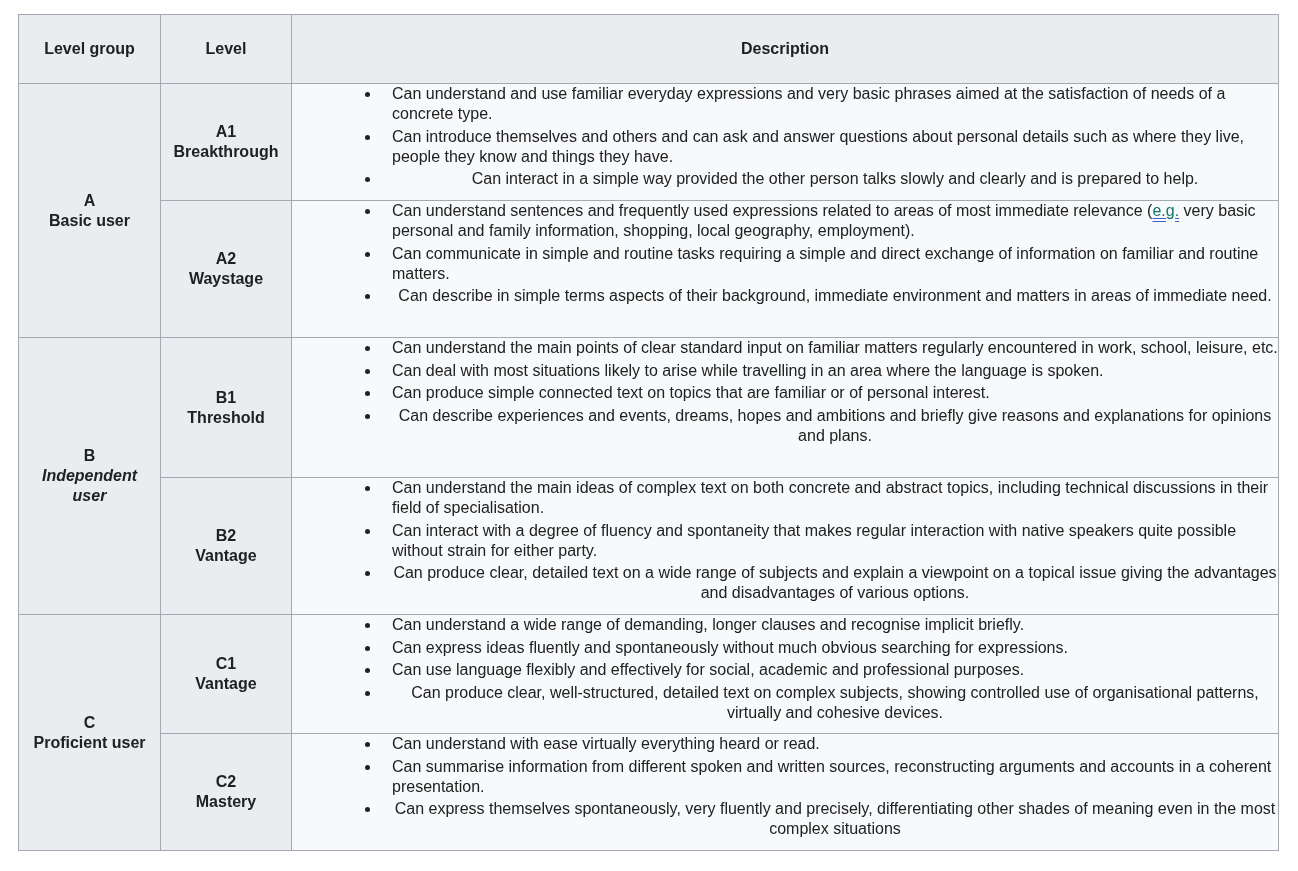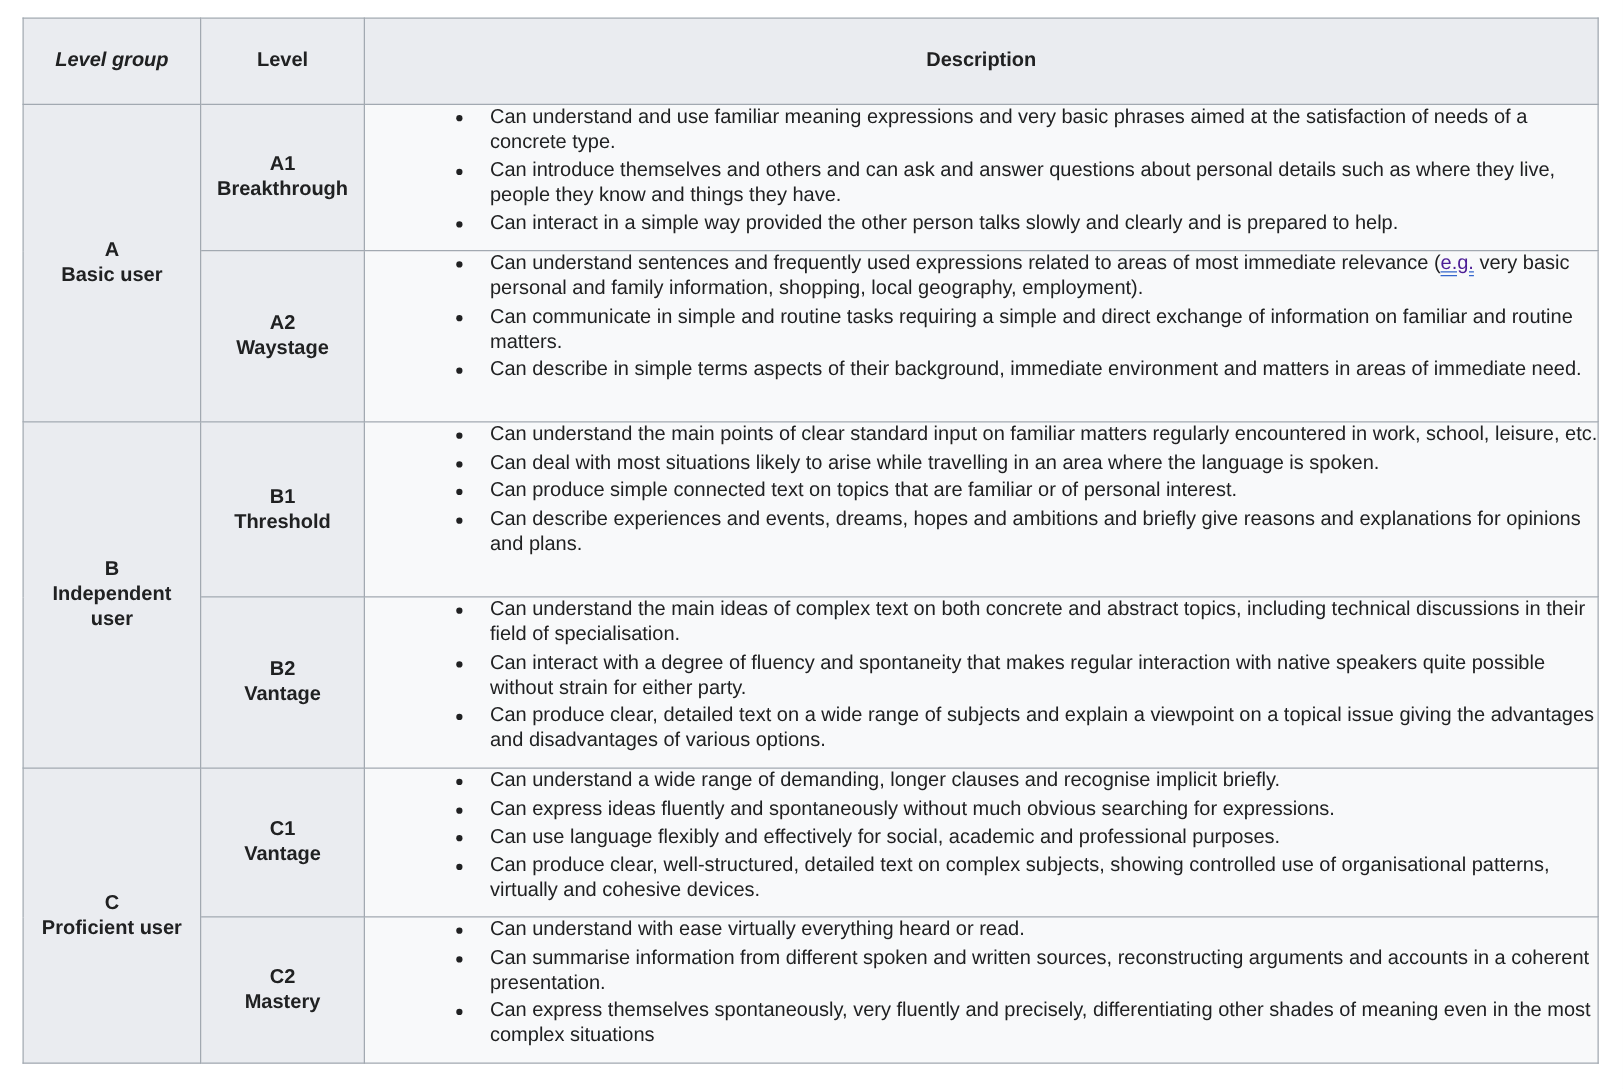--- a/index.html
+++ b/index.html
@@ -15,32 +15,32 @@
   table.wikitable th, table.wikitable td {
     border: 1px solid #a2a9b1;
     padding: 0;
   }
   table.wikitable th {
     background: #eaecf0;
     font-weight: bold;
     text-align: center;
     vertical-align: middle;
   }
-  th.col-group { width: 141px; font-style: italic; }
+  th.col-group { width: 141px; }
   th.col-level { width: 130px; }
   tr.header-row th { height: 68px; }
   td.desc { vertical-align: top; padding: 4px 8px 4px 0; }
   td.desc ul { margin: 0; padding: 0 0 0 100px; list-style: none; }
   td.desc li { position: relative; margin-bottom: 2.5px; }
-  td.desc li:last-child { margin-bottom: 0; }
+  td.desc li:last-child { margin-bottom: 0; text-align: center; }
   td.desc li::before {
     content: ""; position: absolute; left: -27px; top: 8px;
     width: 5px; height: 5px; border-radius: 50%; background: #202122;
   }
-  a.abbr { color: #4c1d95; text-decoration: underline; text-decoration-color: #3366cc; text-decoration-style: double; text-underline-offset: 2px; }
+  a.abbr { color: #0f766e; text-decoration: underline; text-decoration-color: #3366cc; text-decoration-style: double; text-underline-offset: 2px; }
   .th-line { display: block; }
 </style>
 </head>
 <body>
 
 <table class="wikitable">
   <thead>
     <tr class="header-row">
       <th class="col-group">Level group</th>
       <th class="col-level">Level</th>
@@ -52,21 +52,21 @@
         <th rowspan="2">
           <span class="th-line">A</span>
           <span class="th-line">Basic user</span>
         </th>
         <th>
           <span class="th-line">A1</span>
           <span class="th-line">Breakthrough</span>
         </th>
         <td class="desc">
           <ul>
-            <li>Can understand and use familiar meaning expressions and very basic phrases aimed at the satisfaction of needs of a concrete type.</li>
+            <li>Can understand and use familiar everyday expressions and very basic phrases aimed at the satisfaction of needs of a concrete type.</li>
             <li>Can introduce themselves and others and can ask and answer questions about personal details such as where they live, people they know and things they have.</li>
             <li>Can interact in a simple way provided the other person talks slowly and clearly and is prepared to help.</li>
           </ul>
         </td>
       </tr>
       <tr style="height: 137px;">
         <th>
           <span class="th-line">A2</span>
           <span class="th-line">Waystage</span>
         </th>
@@ -74,21 +74,21 @@
           <ul>
             <li><span>Can understand sentences and frequently used expressions related to areas of most immediate relevance (</span><a class="abbr">e.g.</a><span> very basic personal and family information, shopping, local geography, employment).</span></li>
             <li>Can communicate in simple and routine tasks requiring a simple and direct exchange of information on familiar and routine matters.</li>
             <li>Can describe in simple terms aspects of their background, immediate environment and matters in areas of immediate need.</li>
           </ul>
         </td>
       </tr>
       <tr style="height: 140px;">
         <th rowspan="2">
           <span class="th-line">B</span>
-          <span class="th-line" style="padding: 0px 16px;">Independent user</span>
+          <span class="th-line" style="padding: 0px 16px; font-style: italic;">Independent user</span>
         </th>
         <th>
           <span class="th-line">B1</span>
           <span class="th-line">Threshold</span>
         </th>
         <td class="desc">
           <ul>
             <li>Can understand the main points of clear standard input on familiar matters regularly encountered in work, school, leisure, etc.</li>
             <li>Can deal with most situations likely to arise while travelling in an area where the language is spoken.</li>
             <li>Can produce simple connected text on topics that are familiar or of personal interest.</li>

